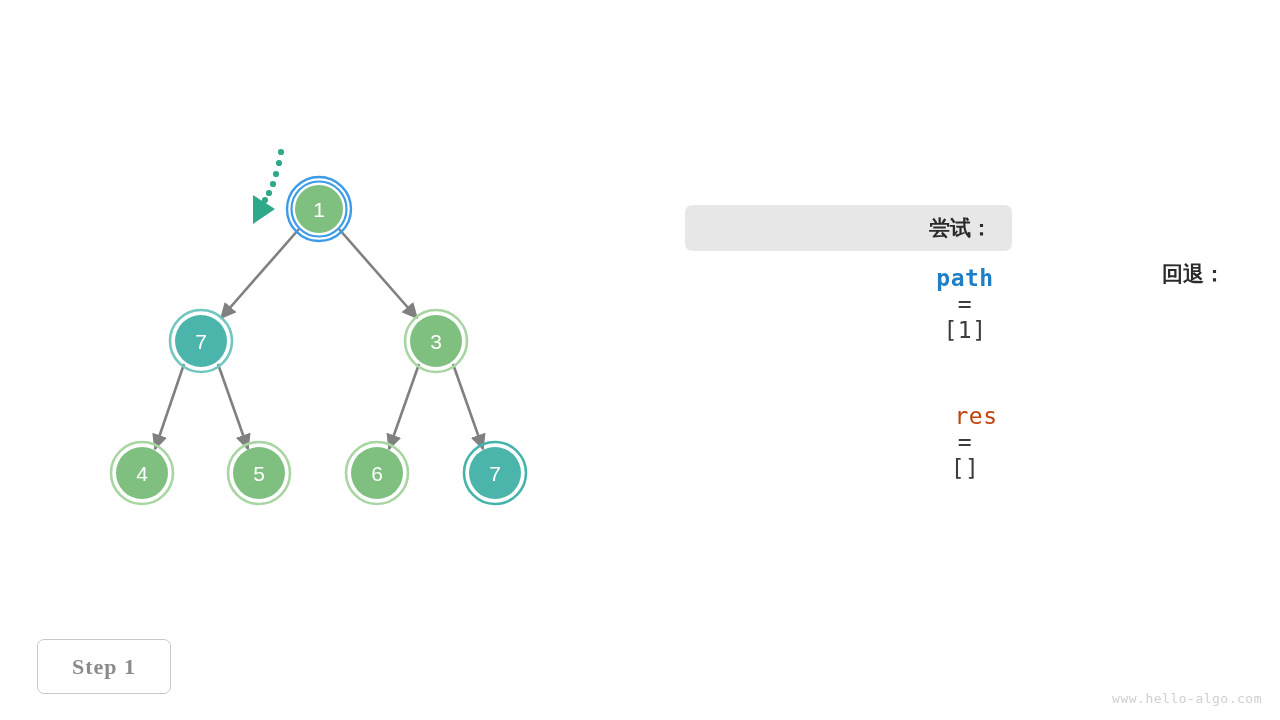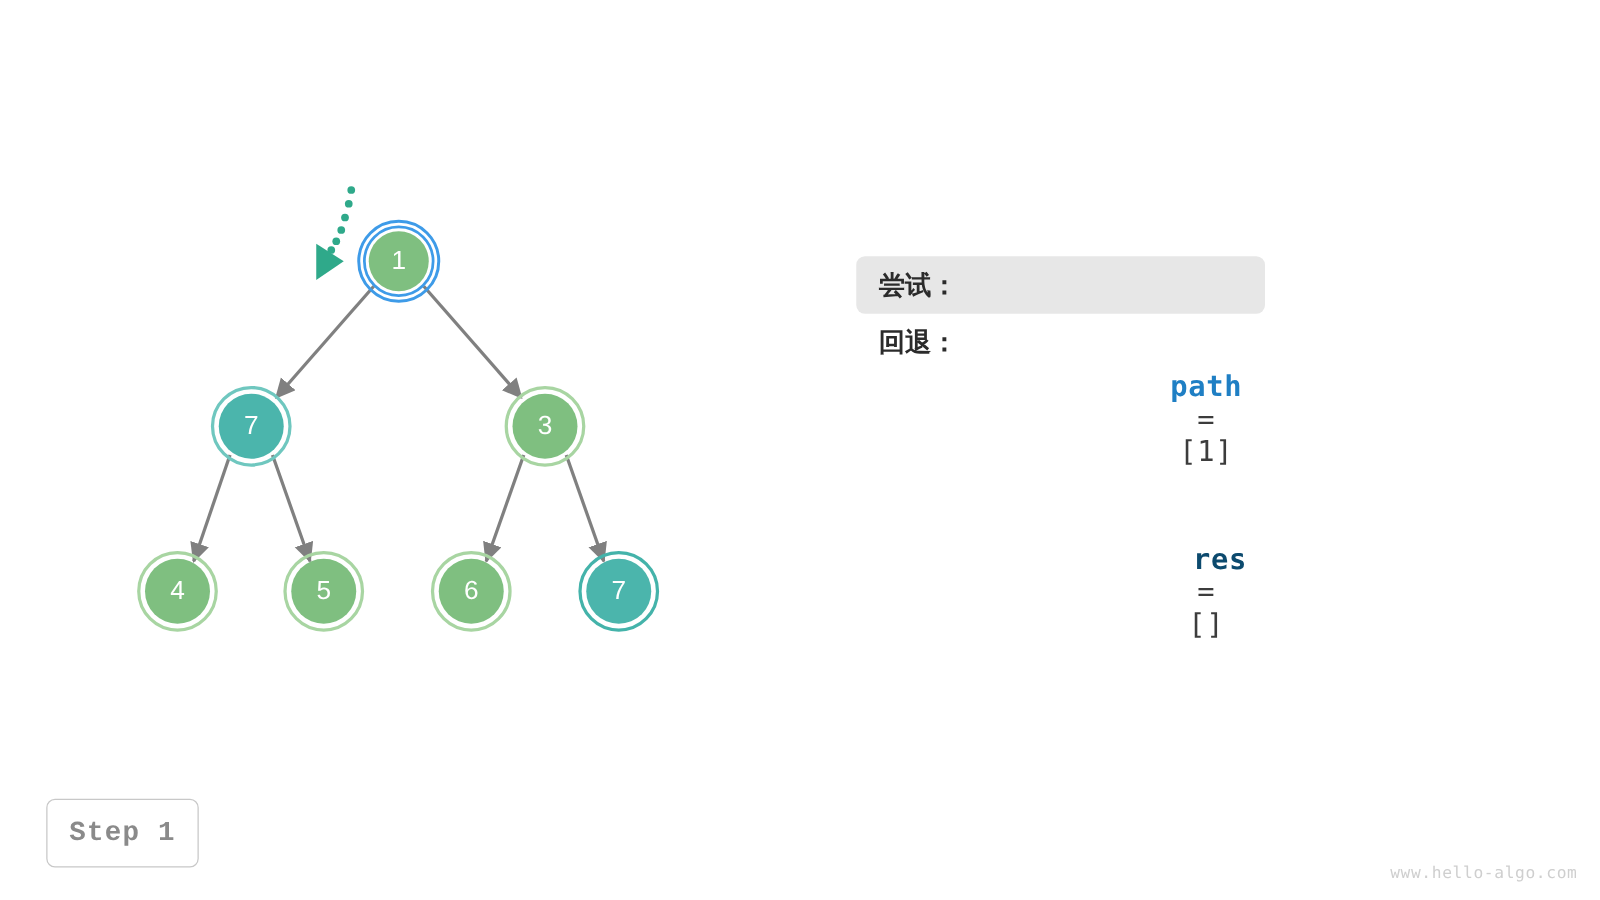--- a/index.html
+++ b/index.html
@@ -30,20 +30,21 @@
     position: absolute;
     left: 685px;
     top: 205px;
     width: 560px;
   }
   .info-line {
     height: 46px;
     display: flex;
     align-items: center;
     box-sizing: border-box;
+    justify-content: flex-end;
   }
   .cjk-line {
     font-family: "DejaVu Sans", "Liberation Sans", sans-serif;
     font-size: 21px;
     color: #333333;
     padding: 0 18px;
   }
   .cjk-line .key {
     font-weight: bold;
     color: #2b2b2b;
@@ -66,49 +67,49 @@
     font-size: 23px;
     padding: 0 18px;
     letter-spacing: 0.5px;
     flex-direction: column;
   }
   .code-line .var-path {
     color: #1f7fc4;
     font-weight: bold;
   }
   .code-line .var-res {
-    color: #0c4a6e;
-    font-weight: bold;
+    color: #c2410c;
+    font-weight: normal;
     margin-left: 22px;
   }
   .code-line .eq {
     color: #3c3c3c;
     margin: 0 10px;
     font-weight: normal;
   }
   .code-line .arr {
     color: #3c3c3c;
   }
   #spacer-line-1, #spacer-line-2 {
     height: 46px;
   }
 
   
   #step-badge {
     position: absolute;
     left: 37px;
     top: 639px;
-    width: 122px;
+    width: 134px;
     height: 55px;
     border: 1px solid #c8c8c8;
     border-radius: 7px;
     display: flex;
     align-items: center;
     justify-content: center;
-    font-family: Liberation Mono, monospace;
+    font-family: Liberation Serif, serif;
     font-size: 22px;
     font-weight: bold;
     color: #8a8a8a;
     letter-spacing: 1px;
     box-sizing: border-box;
   }
 
   
   #watermark {
     position: absolute;

